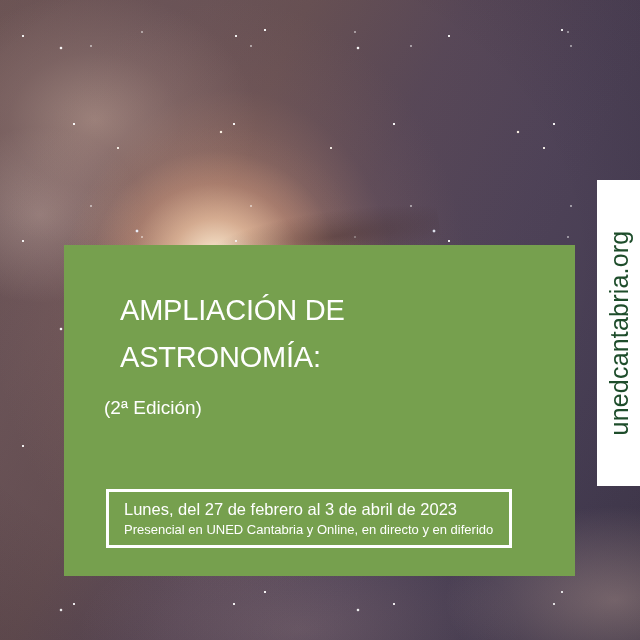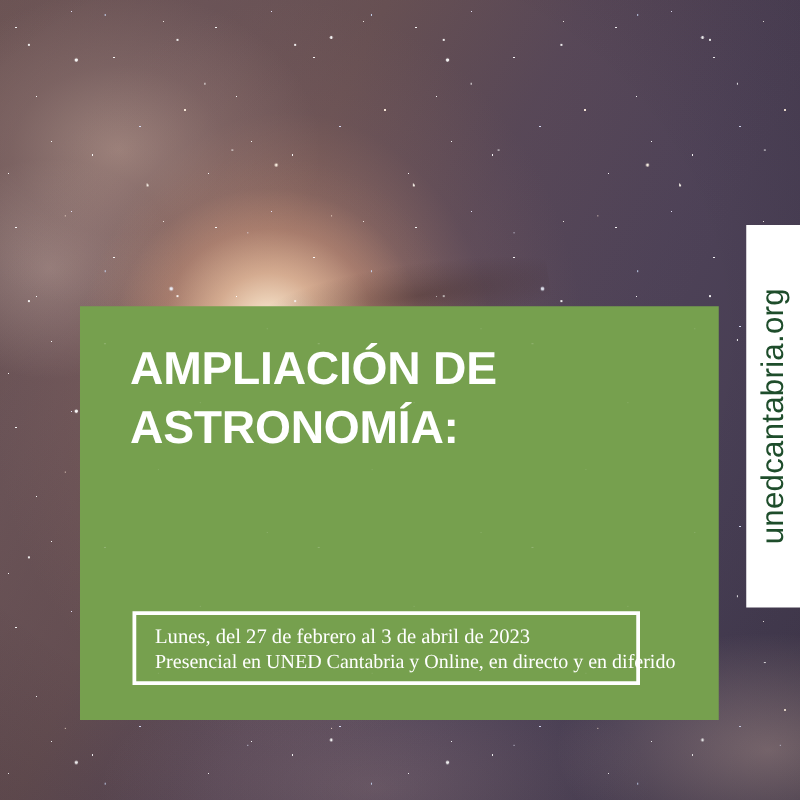--- a/index.html
+++ b/index.html
@@ -127,24 +127,24 @@
       radial-gradient(1px 1px at 20px 30px, rgba(255,255,255,.20) 50%, transparent 51%),
       radial-gradient(1px 1px at 96px 77px, rgba(255,255,255,.14) 50%, transparent 51%),
       radial-gradient(1px 1px at 150px 18px, rgba(255,255,255,.16) 50%, transparent 51%),
       radial-gradient(1px 1px at 63px 131px, rgba(255,255,255,.12) 50%, transparent 51%);
     background-size: 171px 163px;
     background-repeat: repeat;
     pointer-events: none;
   }
 
   .title {
-    margin: 0;
-    color: #ffffff;
-    font-size: 37px;
-    font-weight: bold;
+    margin: 16px;
+    color: #ffffff;
+    font-size: 29px;
+    font-weight: normal;
     line-height: 47px;
     letter-spacing: -0.2px;
     position: relative;
     z-index: 2;
   }
   .title .tline { display: block; white-space: nowrap; }
 
   .edition {
     margin: 1px 0 0 0;
     color: #ffffff;
@@ -158,32 +158,31 @@
   .info-box {
     position: absolute;
     left: 106px;
     top: 489px;
     width: 406px;
     height: 59px;
     border: 3px solid #ffffff;
     box-sizing: border-box;
     padding: 6px 0 0 15px;
     z-index: 3;
-    font-family: Liberation Serif, serif;
   }
   .info-line1 {
     color: #ffffff;
     font-size: 16.5px;
     font-weight: normal;
     line-height: 22px;
     white-space: nowrap;
   }
   .info-line2 {
     color: #ffffff;
-    font-size: 16px;
+    font-size: 13px;
     font-weight: normal;
     line-height: 20px;
     white-space: nowrap;
   }
 
   
   .url-strip {
     position: absolute;
     left: 597px;
     top: 180px;
@@ -215,20 +214,21 @@
   <div class="stars2"></div>
   <div class="stars3"></div>
   <div class="dust-lane"></div>
   <div class="vignette"></div>
 
   <div class="green-card">
     <h1 class="title">
       <span class="tline">AMPLIACIÓN DE</span>
       <span class="tline">ASTRONOMÍA:</span>
     </h1>
+    <p class="edition">(2ª Edición)</p>
   </div>
 
   <div class="info-box">
     <div class="info-line1">Lunes, del 27 de febrero al 3 de abril de 2023</div>
     <div class="info-line2">Presencial en UNED Cantabria y Online, en directo y en diferido</div>
   </div>
 
   <div class="url-strip">
     <span class="url-text">unedcantabria.org</span>
   </div>

